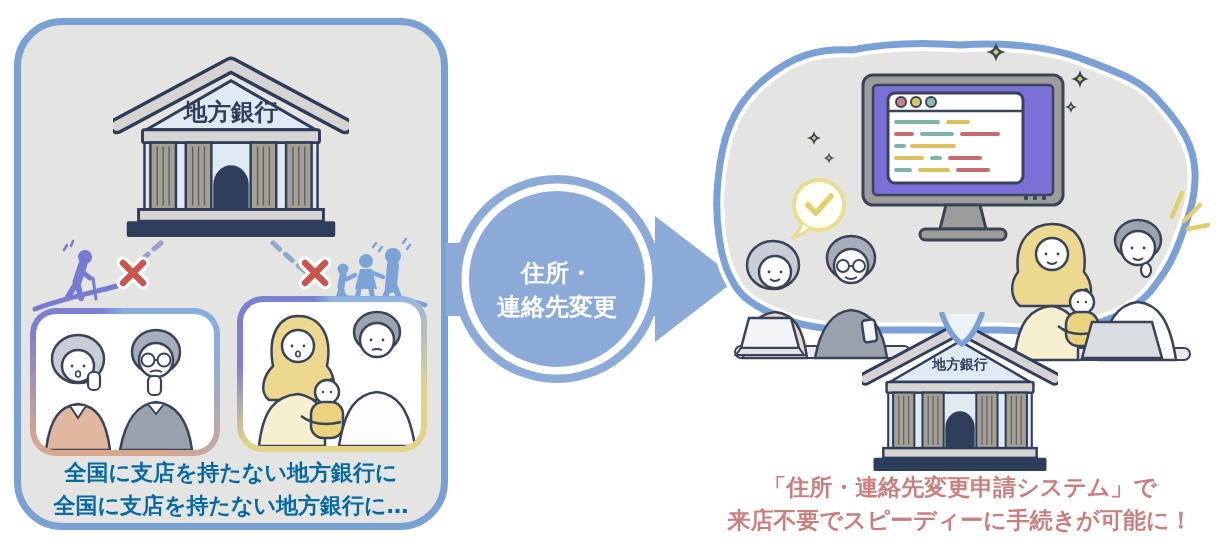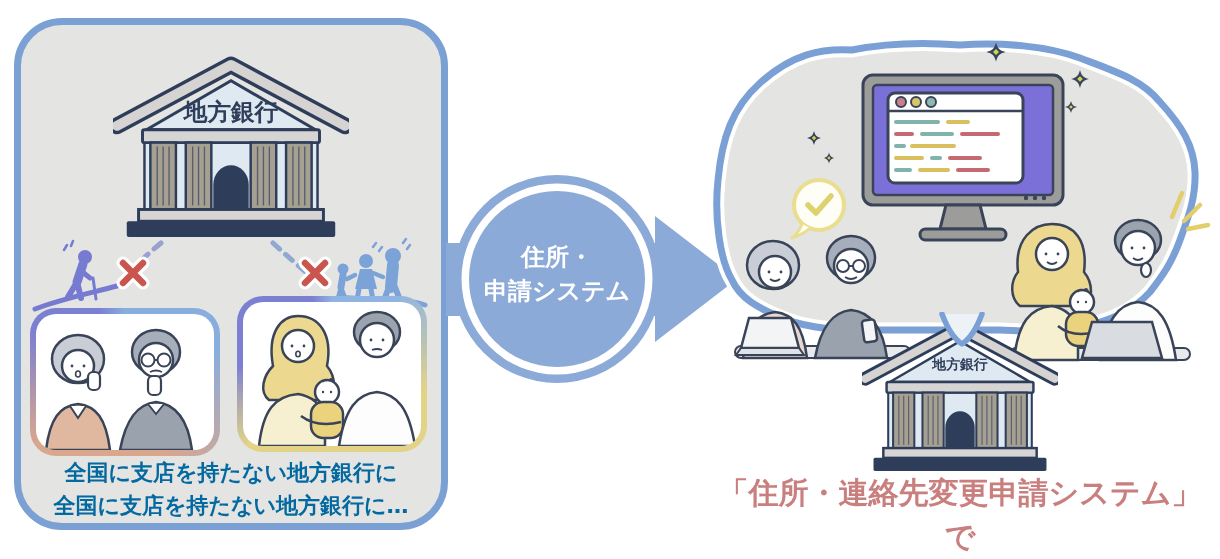--- a/index.html
+++ b/index.html
@@ -24,28 +24,28 @@
     left:9px;top:283px;width:190px;height:148px;
     background:conic-gradient(from 0deg,#88aede 0deg,#88aede 70deg,#d9a68e 150deg,#d9a68e 235deg,#7b80d2 300deg,#7b80d2 340deg,#88aede 360deg);
   }
   .card-family{
     left:216px;top:271px;width:190px;height:156px;
     background:conic-gradient(from 0deg,#8fb3e2 0deg,#8fb3e2 40deg,#e2d387 100deg,#e2d387 230deg,#7b80d2 275deg,#7b80d2 345deg,#8fb3e2 360deg);
   }
 
   
   .badge-text{
-    left:457px;top:240px;width:200px;text-align:center;
+    left:457px;top:256px;width:200px;text-align:center;
     color:#ffffff;font-size:24px;font-weight:700;line-height:1.42;
   }
 
   
   .solution-caption{
     left:705px;top:471px;width:510px;text-align:center;
-    color:#c97f7e;font-size:30px;font-weight:700;line-height:1.45;
+    color:#c97f7e;font-size:23px;font-weight:700;line-height:1.45;
   }
 </style>
 </head>
 <body>
 
 <div class="stage">
 
   <svg width="0" height="0" style="position:absolute">
     <defs>
       <g id="bank-shape">
@@ -180,21 +180,21 @@
     <rect x="6" y="77" width="214" height="73" fill="#8caad8"></rect>
     <polygon points="215,50 297,113 215,176" fill="#8caad8"></polygon>
     <g>
       <circle cx="117" cy="113" r="104" fill="#8caad8"></circle>
       <circle cx="117" cy="113" r="95.5" fill="#ffffff"></circle>
       <circle cx="117" cy="113" r="88" fill="#8caad8"></circle>
     </g>
   </svg>
   <div class="abs badge-text">
     <div>住所・</div>
-    <div>申請システム</div>
+    <div>連絡先変更</div>
   </div>
 
   <svg class="abs" style="left:702px;top:38px" width="508" height="345" viewBox="0 0 508 345">
     <path d="M16,142 C20,100 30,70 58,45 C90,16 120,10 150,12 C180,6 220,4 258,7
          C300,4 345,8 378,20 C415,34 440,42 458,64 C480,88 492,108 493,134
          C494,160 486,180 478,202 C470,224 462,236 448,254 C430,274 405,284 378,289
          C350,295 320,293 298,292 L158,292 C128,292 98,288 78,279
          C56,270 38,260 30,242 C18,222 12,180 16,142 Z" fill="#e4e4e2" stroke="#ffffff" stroke-width="15" stroke-linejoin="round"></path>
     <path d="M16,142 C20,100 30,70 58,45 C90,16 120,10 150,12 C180,6 220,4 258,7
          C300,4 345,8 378,20 C415,34 440,42 458,64 C480,88 492,108 493,134
@@ -322,15 +322,16 @@
     <use href="#bank-shape"></use>
     <text x="120" y="60" text-anchor="middle" font-size="17" font-weight="bold" fill="#2e3d59">地方銀行</text>
   </svg>
 
   <svg class="abs" style="left:930px;top:312px" width="64" height="42" viewBox="0 0 64 42">
     <path d="M12,2 C18,18 24,27 32,32 C40,27 46,18 52,2" fill="#edf2f7" stroke="#7ba0d6" stroke-width="5.5" stroke-linecap="round" stroke-linejoin="round"></path>
   </svg>
 
   <div class="abs solution-caption">
     <div>「住所・連絡先変更申請システム」で</div>
+    <div>来店不要でスピーディーに手続きが可能に！</div>
   </div>
 
 </div>
 
 </body></html>

